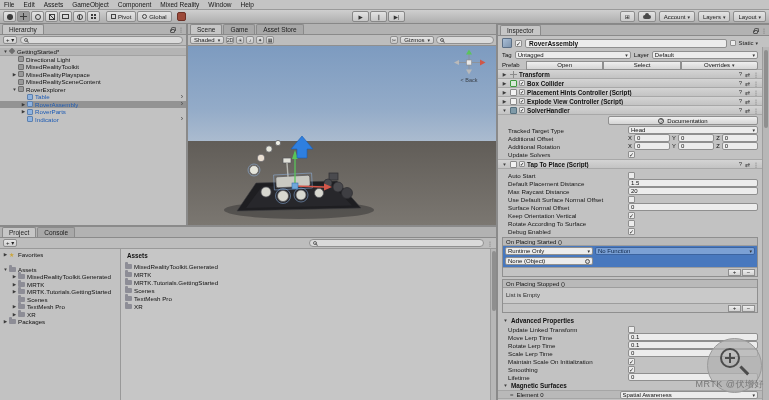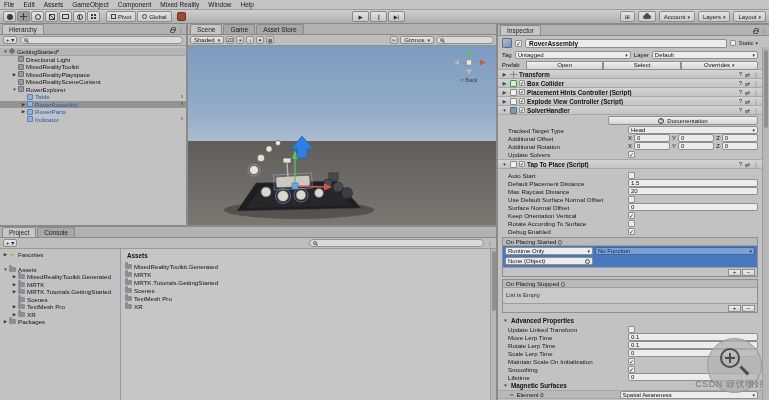--- a/index.html
+++ b/index.html
@@ -750,14 +750,14 @@
       <div class="insp-sb">
           <div class="thumb"></div>
         </div>
     </div>
   </div>
 
   <div class="magnify">
     <span class="lens"></span>
       <span class="tail"></span>
   </div>
-  <div class="watermark">CSDN @伏增好</div>
+  <div class="watermark">MRTK @伏增好</div>
 </div>
 
 </body></html>

